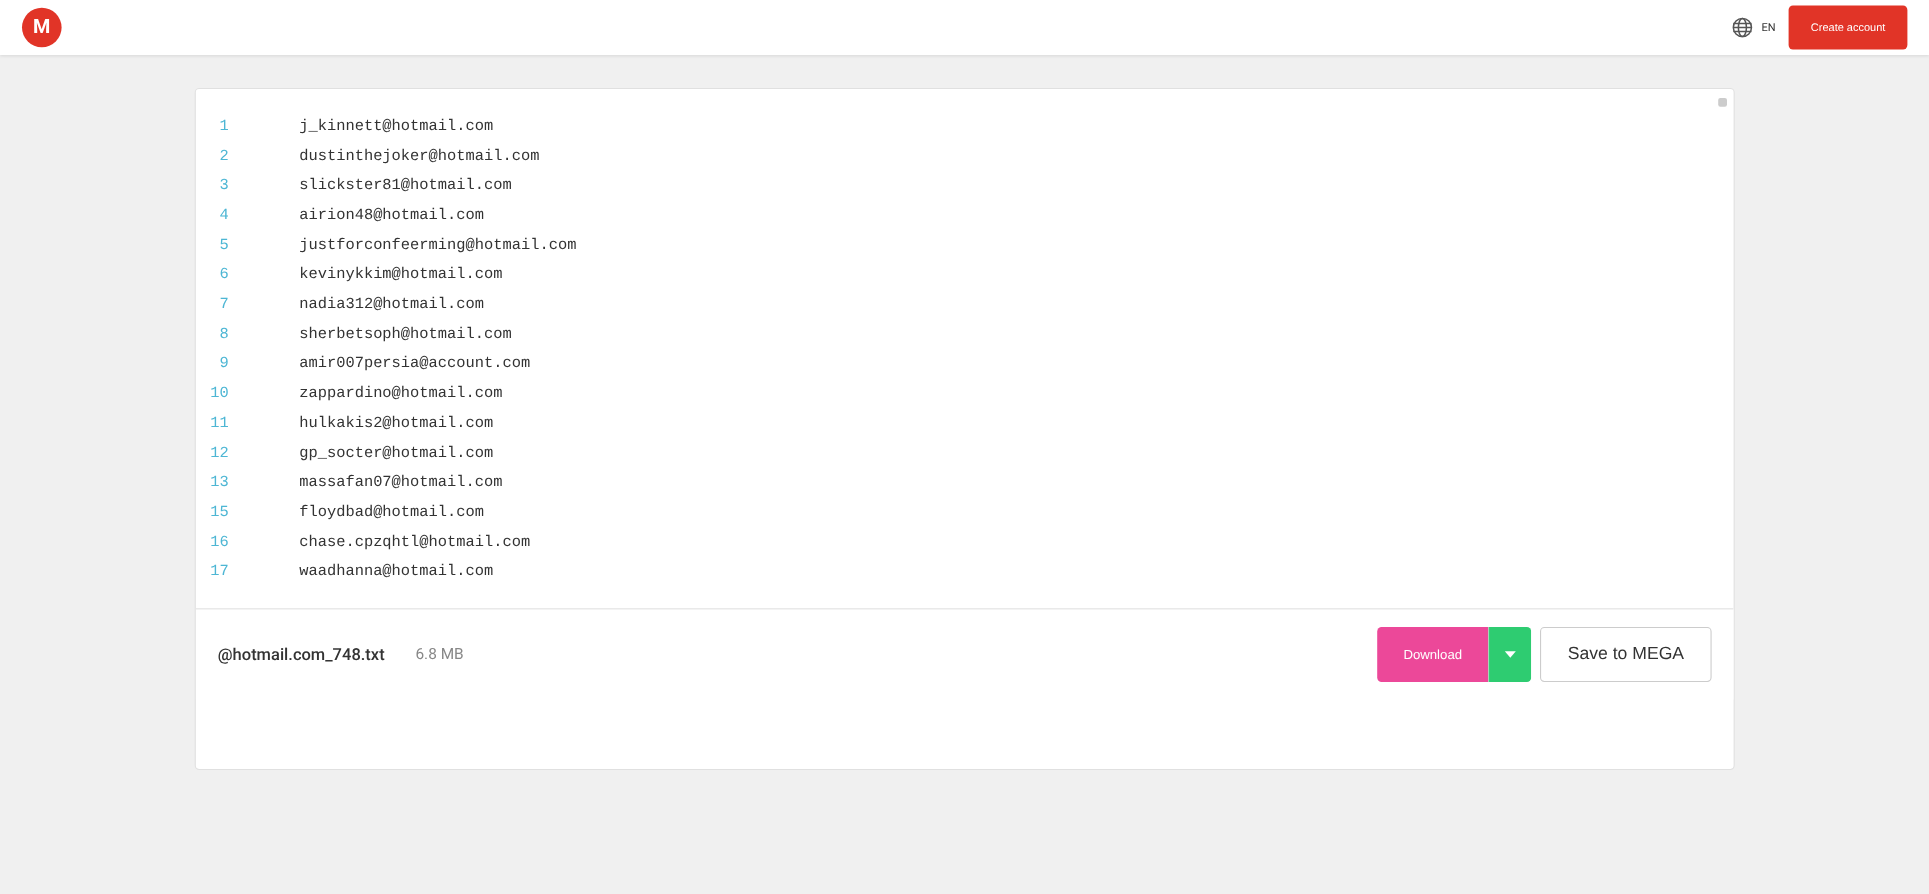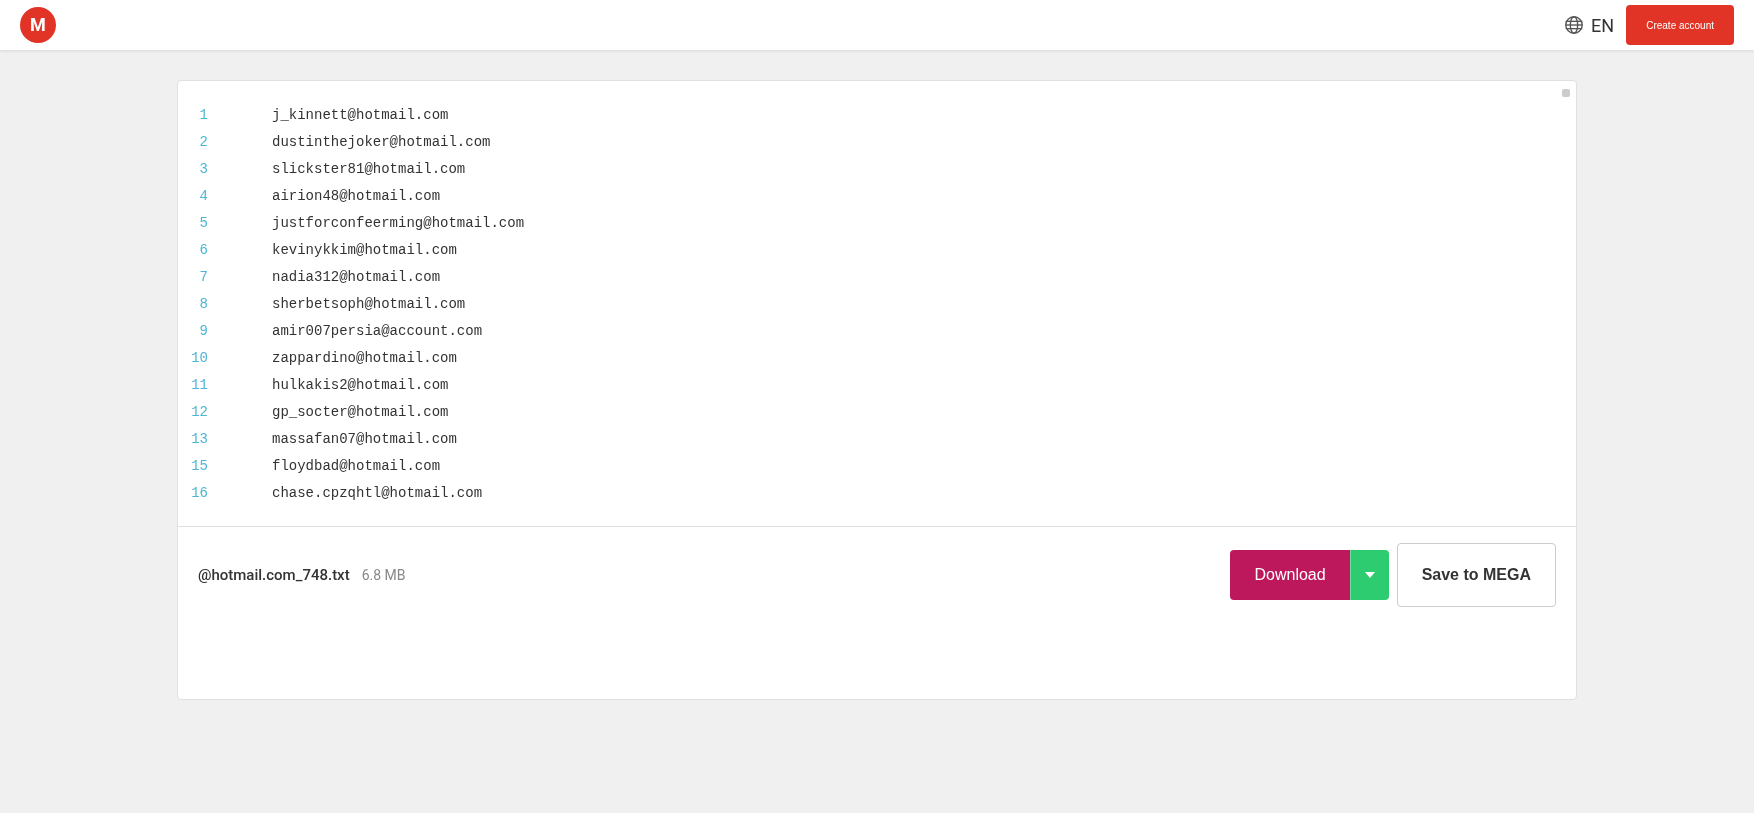--- a/index.html
+++ b/index.html
@@ -56,21 +56,21 @@
       align-items: center;
       gap: 12px;
     }
 
     .lang-selector {
       display: flex;
       align-items: center;
       gap: 6px;
       cursor: pointer;
       color: #333;
-      font-size: 18px;
+      font-size: 10px;
     }
 
     .globe-icon {
       width: 22px;
       height: 22px;
     }
 
     .create-account-btn {
       background: #e13427;
       color: white;
@@ -150,46 +150,46 @@
       border-top: 1px solid #e0e0e0;
       padding: 16px 20px;
       display: flex;
       align-items: center;
       justify-content: space-between;
     }
 
     .file-info {
       display: flex;
       align-items: center;
-      gap: 12px;
+      gap: 28px;
     }
 
     .file-name {
       font-size: 15px;
       font-weight: 500;
       color: #333;
     }
 
     .file-size {
       font-size: 14px;
       color: #888;
     }
 
     .action-buttons {
       display: flex;
       align-items: center;
       gap: 0;
     }
 
     .download-btn {
-      background: #be185d;
+      background: #ec4899;
       color: white;
       border: none;
       padding: 12px 24px;
-      font-size: 16px;
+      font-size: 12px;
       font-weight: 500;
       cursor: pointer;
       border-radius: 4px 0 0 4px;
       height: 50px;
     }
 
     .download-dropdown-btn {
       background: #2ecc71;
       color: white;
       border: none;
@@ -203,25 +203,25 @@
       align-items: center;
       justify-content: center;
     }
 
     .save-to-mega-btn {
       background: #ffffff;
       color: #333;
       border: 1px solid #cccccc;
       padding: 12px 24px;
       font-size: 16px;
-      font-weight: 700;
+      font-weight: 400;
       cursor: pointer;
       border-radius: 4px;
       margin-left: 8px;
-      height: 64px;
+      height: 50px;
     }
 
     .chevron-down {
       display: inline-block;
       width: 0;
       height: 0;
       border-left: 5px solid transparent;
       border-right: 5px solid transparent;
       border-top: 6px solid white;
     }
@@ -307,20 +307,24 @@
           <span class="line-content">massafan07@hotmail.com</span>
         </div>
         <div class="file-line">
           <span class="line-number">15</span>
           <span class="line-content">floydbad@hotmail.com</span>
         </div>
         <div class="file-line">
           <span class="line-number">16</span>
           <span class="line-content">chase.cpzqhtl@hotmail.com</span>
         </div>
+        <div class="file-line">
+          <span class="line-number">17</span>
+          <span class="line-content">waadhanna@hotmail.com</span>
+        </div>
       </div>
     <div class="bottom-bar">
       <div class="file-info">
         <span class="file-name">@hotmail.com_748.txt</span>
         <span class="file-size">6.8 MB</span>
       </div>
       <div class="action-buttons">
         <button class="download-btn">Download</button>
         <button class="download-dropdown-btn">
           <span class="chevron-down"></span>

